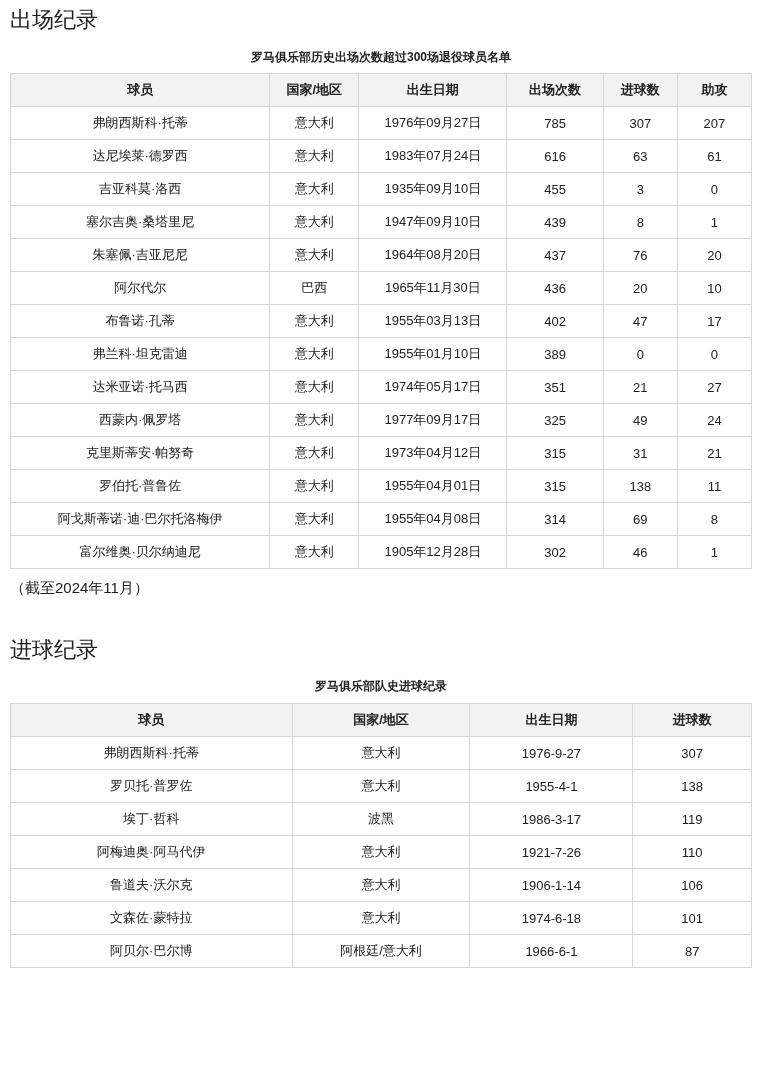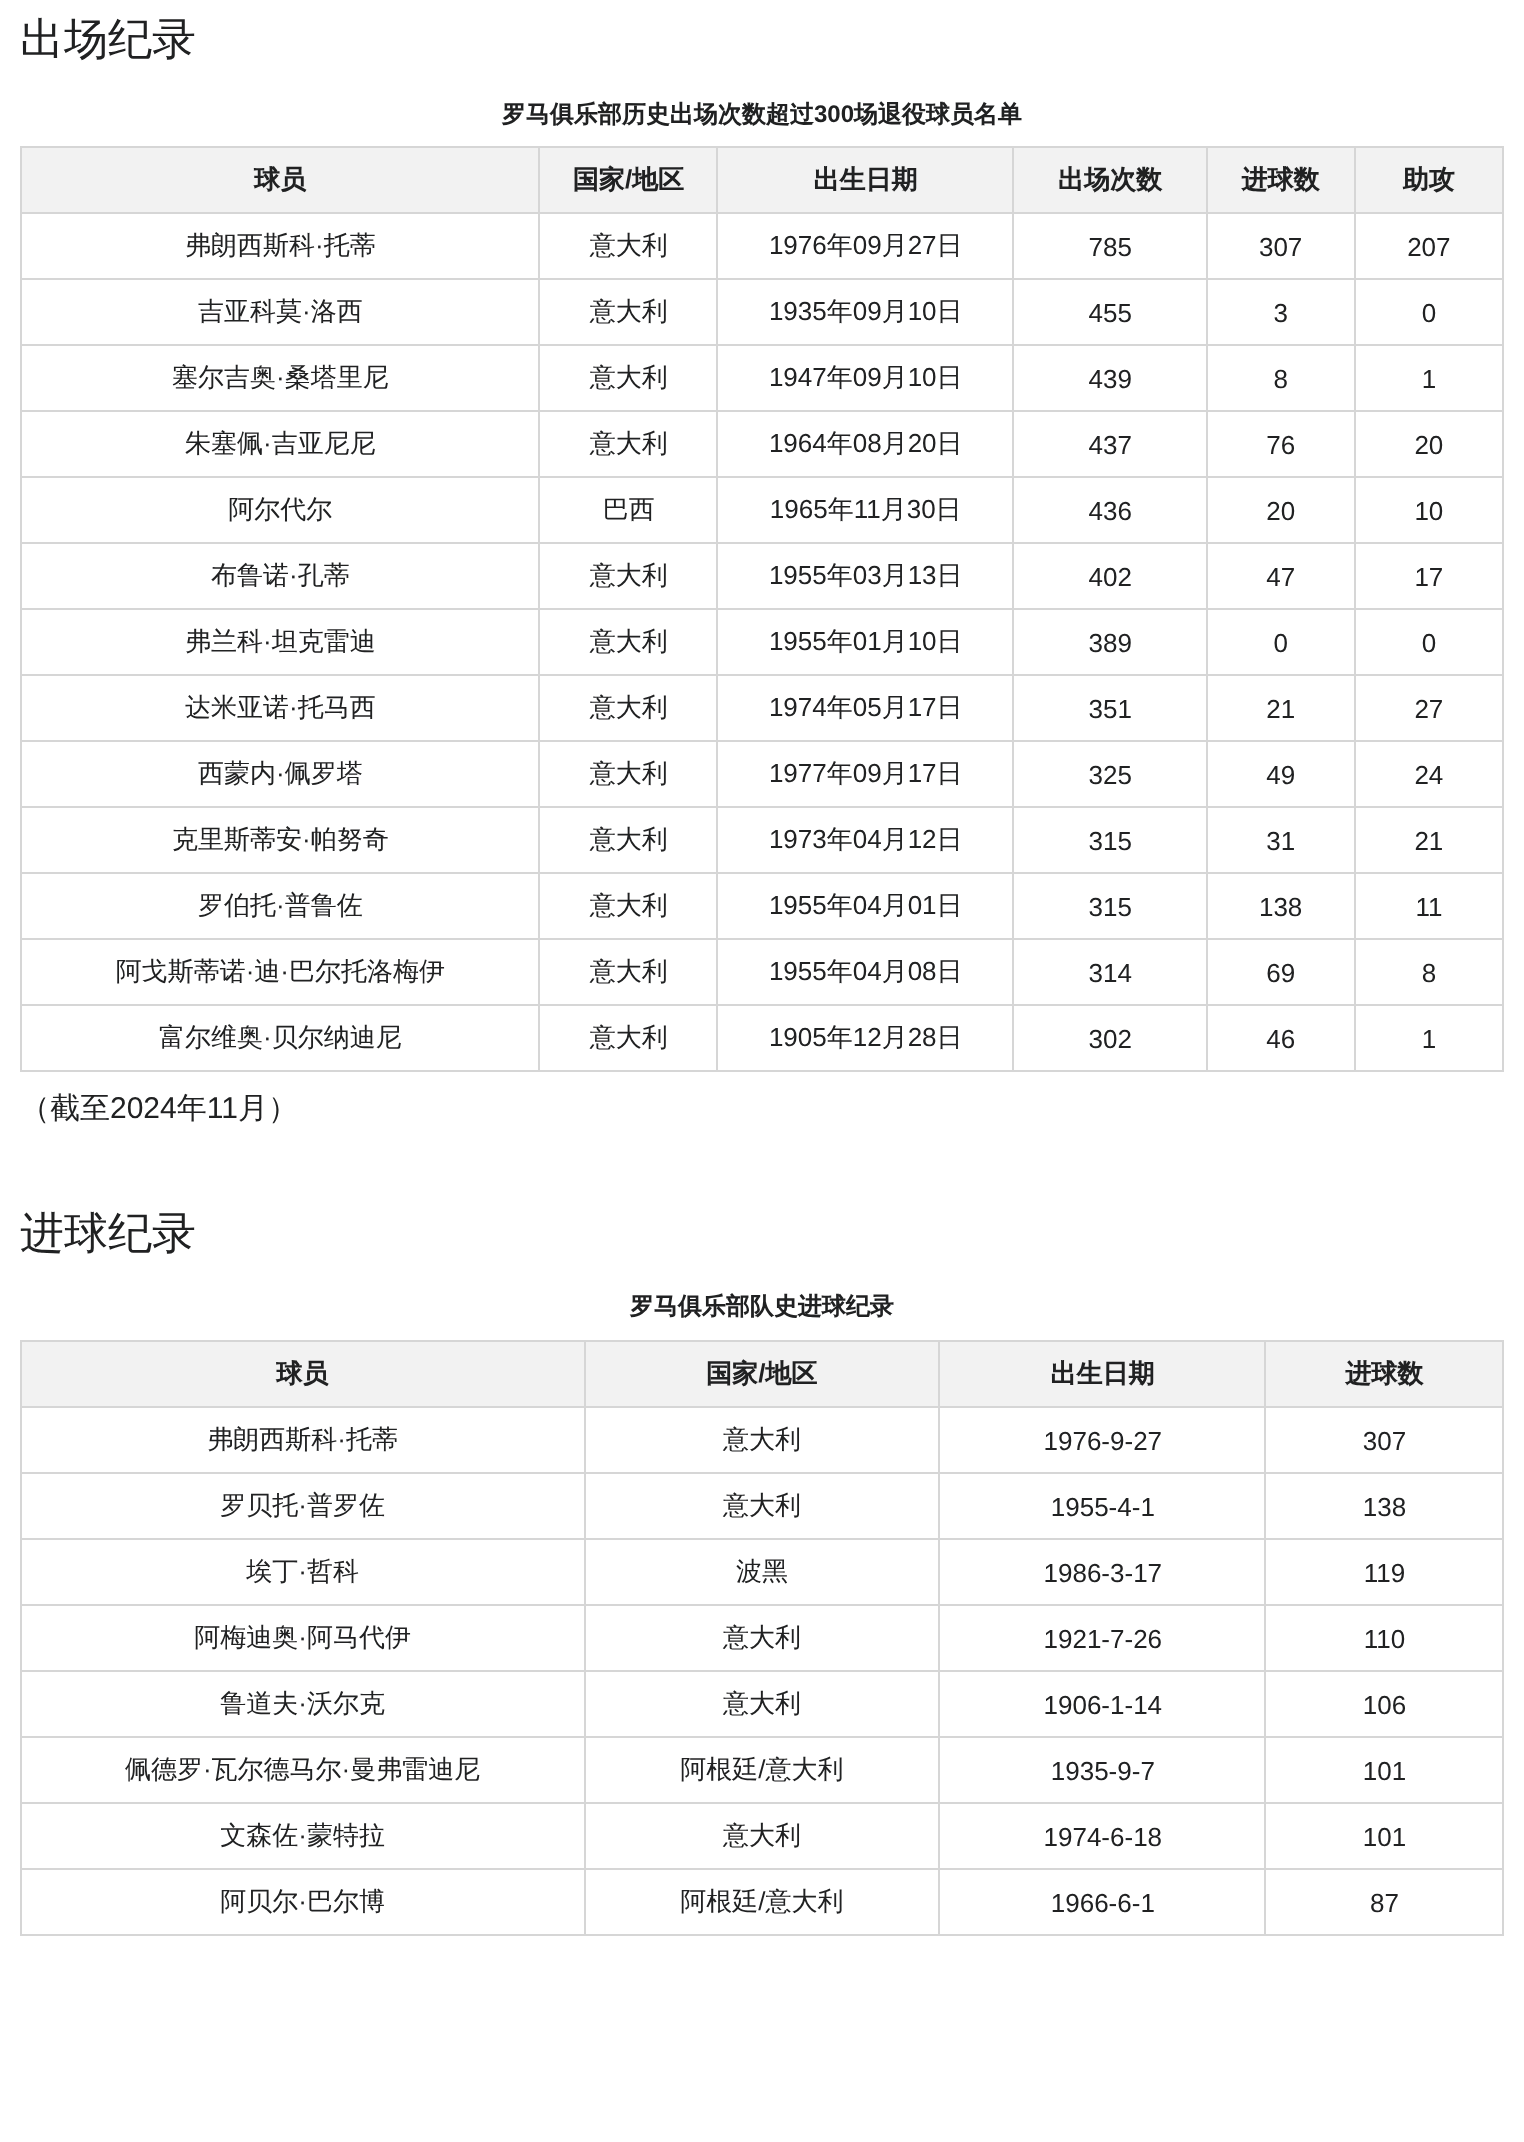--- a/index.html
+++ b/index.html
@@ -100,20 +100,28 @@
       <tbody>
         <tr>
           <td>弗朗西斯科·托蒂</td>
           <td>意大利</td>
           <td>1976年09月27日</td>
           <td>785</td>
           <td>307</td>
           <td>207</td>
         </tr>
         <tr>
+          <td>达尼埃莱·德罗西</td>
+          <td>意大利</td>
+          <td>1983年07月24日</td>
+          <td>616</td>
+          <td>63</td>
+          <td>61</td>
+        </tr>
+        <tr>
           <td>吉亚科莫·洛西</td>
           <td>意大利</td>
           <td>1935年09月10日</td>
           <td>455</td>
           <td>3</td>
           <td>0</td>
         </tr>
         <tr>
           <td>塞尔吉奥·桑塔里尼</td>
           <td>意大利</td>
@@ -247,26 +255,20 @@
           <td>1921-7-26</td>
           <td>110</td>
         </tr>
         <tr>
           <td>鲁道夫·沃尔克</td>
           <td>意大利</td>
           <td>1906-1-14</td>
           <td>106</td>
         </tr>
         <tr>
-          <td>佩德罗·瓦尔德马尔·曼弗雷迪尼</td>
-          <td>阿根廷/意大利</td>
-          <td>1935-9-7</td>
-          <td>101</td>
-        </tr>
-        <tr>
           <td>文森佐·蒙特拉</td>
           <td>意大利</td>
           <td>1974-6-18</td>
           <td>101</td>
         </tr>
         <tr>
           <td>阿贝尔·巴尔博</td>
           <td>阿根廷/意大利</td>
           <td>1966-6-1</td>
           <td>87</td>

